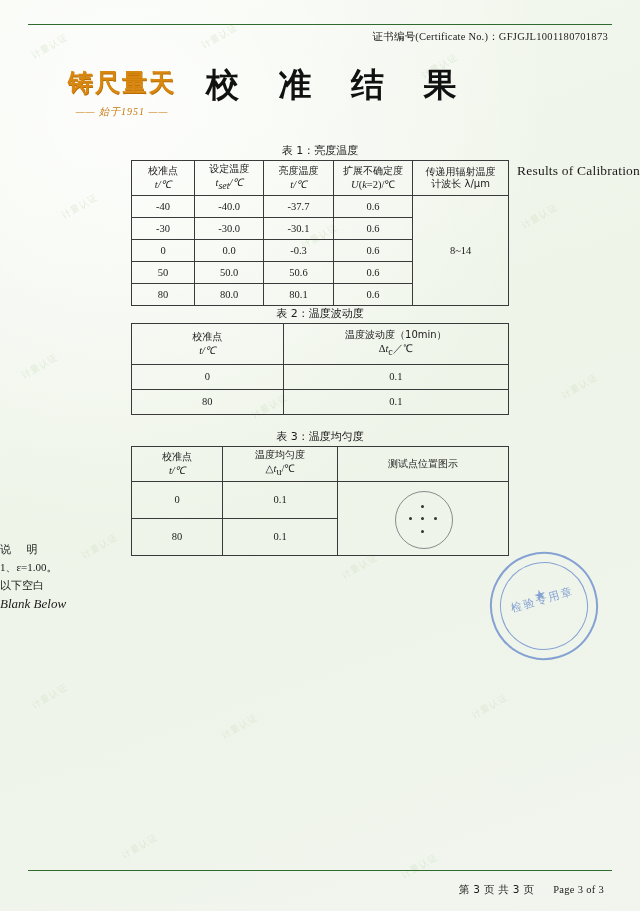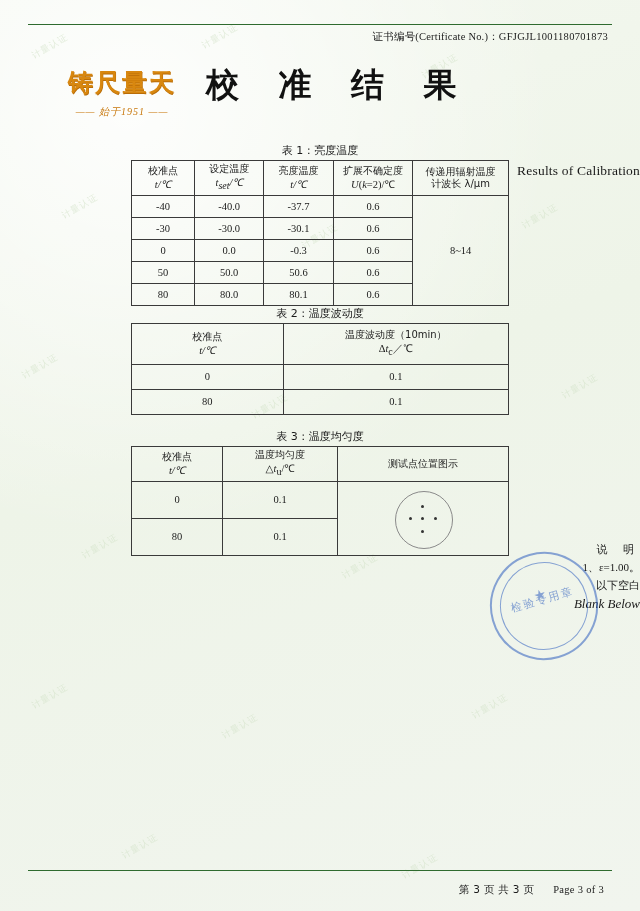--- a/index.html
+++ b/index.html
@@ -168,21 +168,21 @@
   .diagram .dot {
     position: absolute;
     width: 3px; height: 3px;
     background: #333;
     border-radius: 50%;
   }
   .notes {
     position: absolute;
     left: 0; right: 0;
     top: 542px;
-    text-align: right;
+    text-align: left;
     font-size: 11px;
   }
   .notes .line { margin-bottom: 3px; }
   .notes .shuoming { letter-spacing: 6px; font-family: "DejaVu Sans", sans-serif; }
   .notes .blank-en { font-style: italic; font-size: 13px; }
   .stamp {
     position: absolute;
     left: 490px;
     top: 552px;
     width: 104px;

